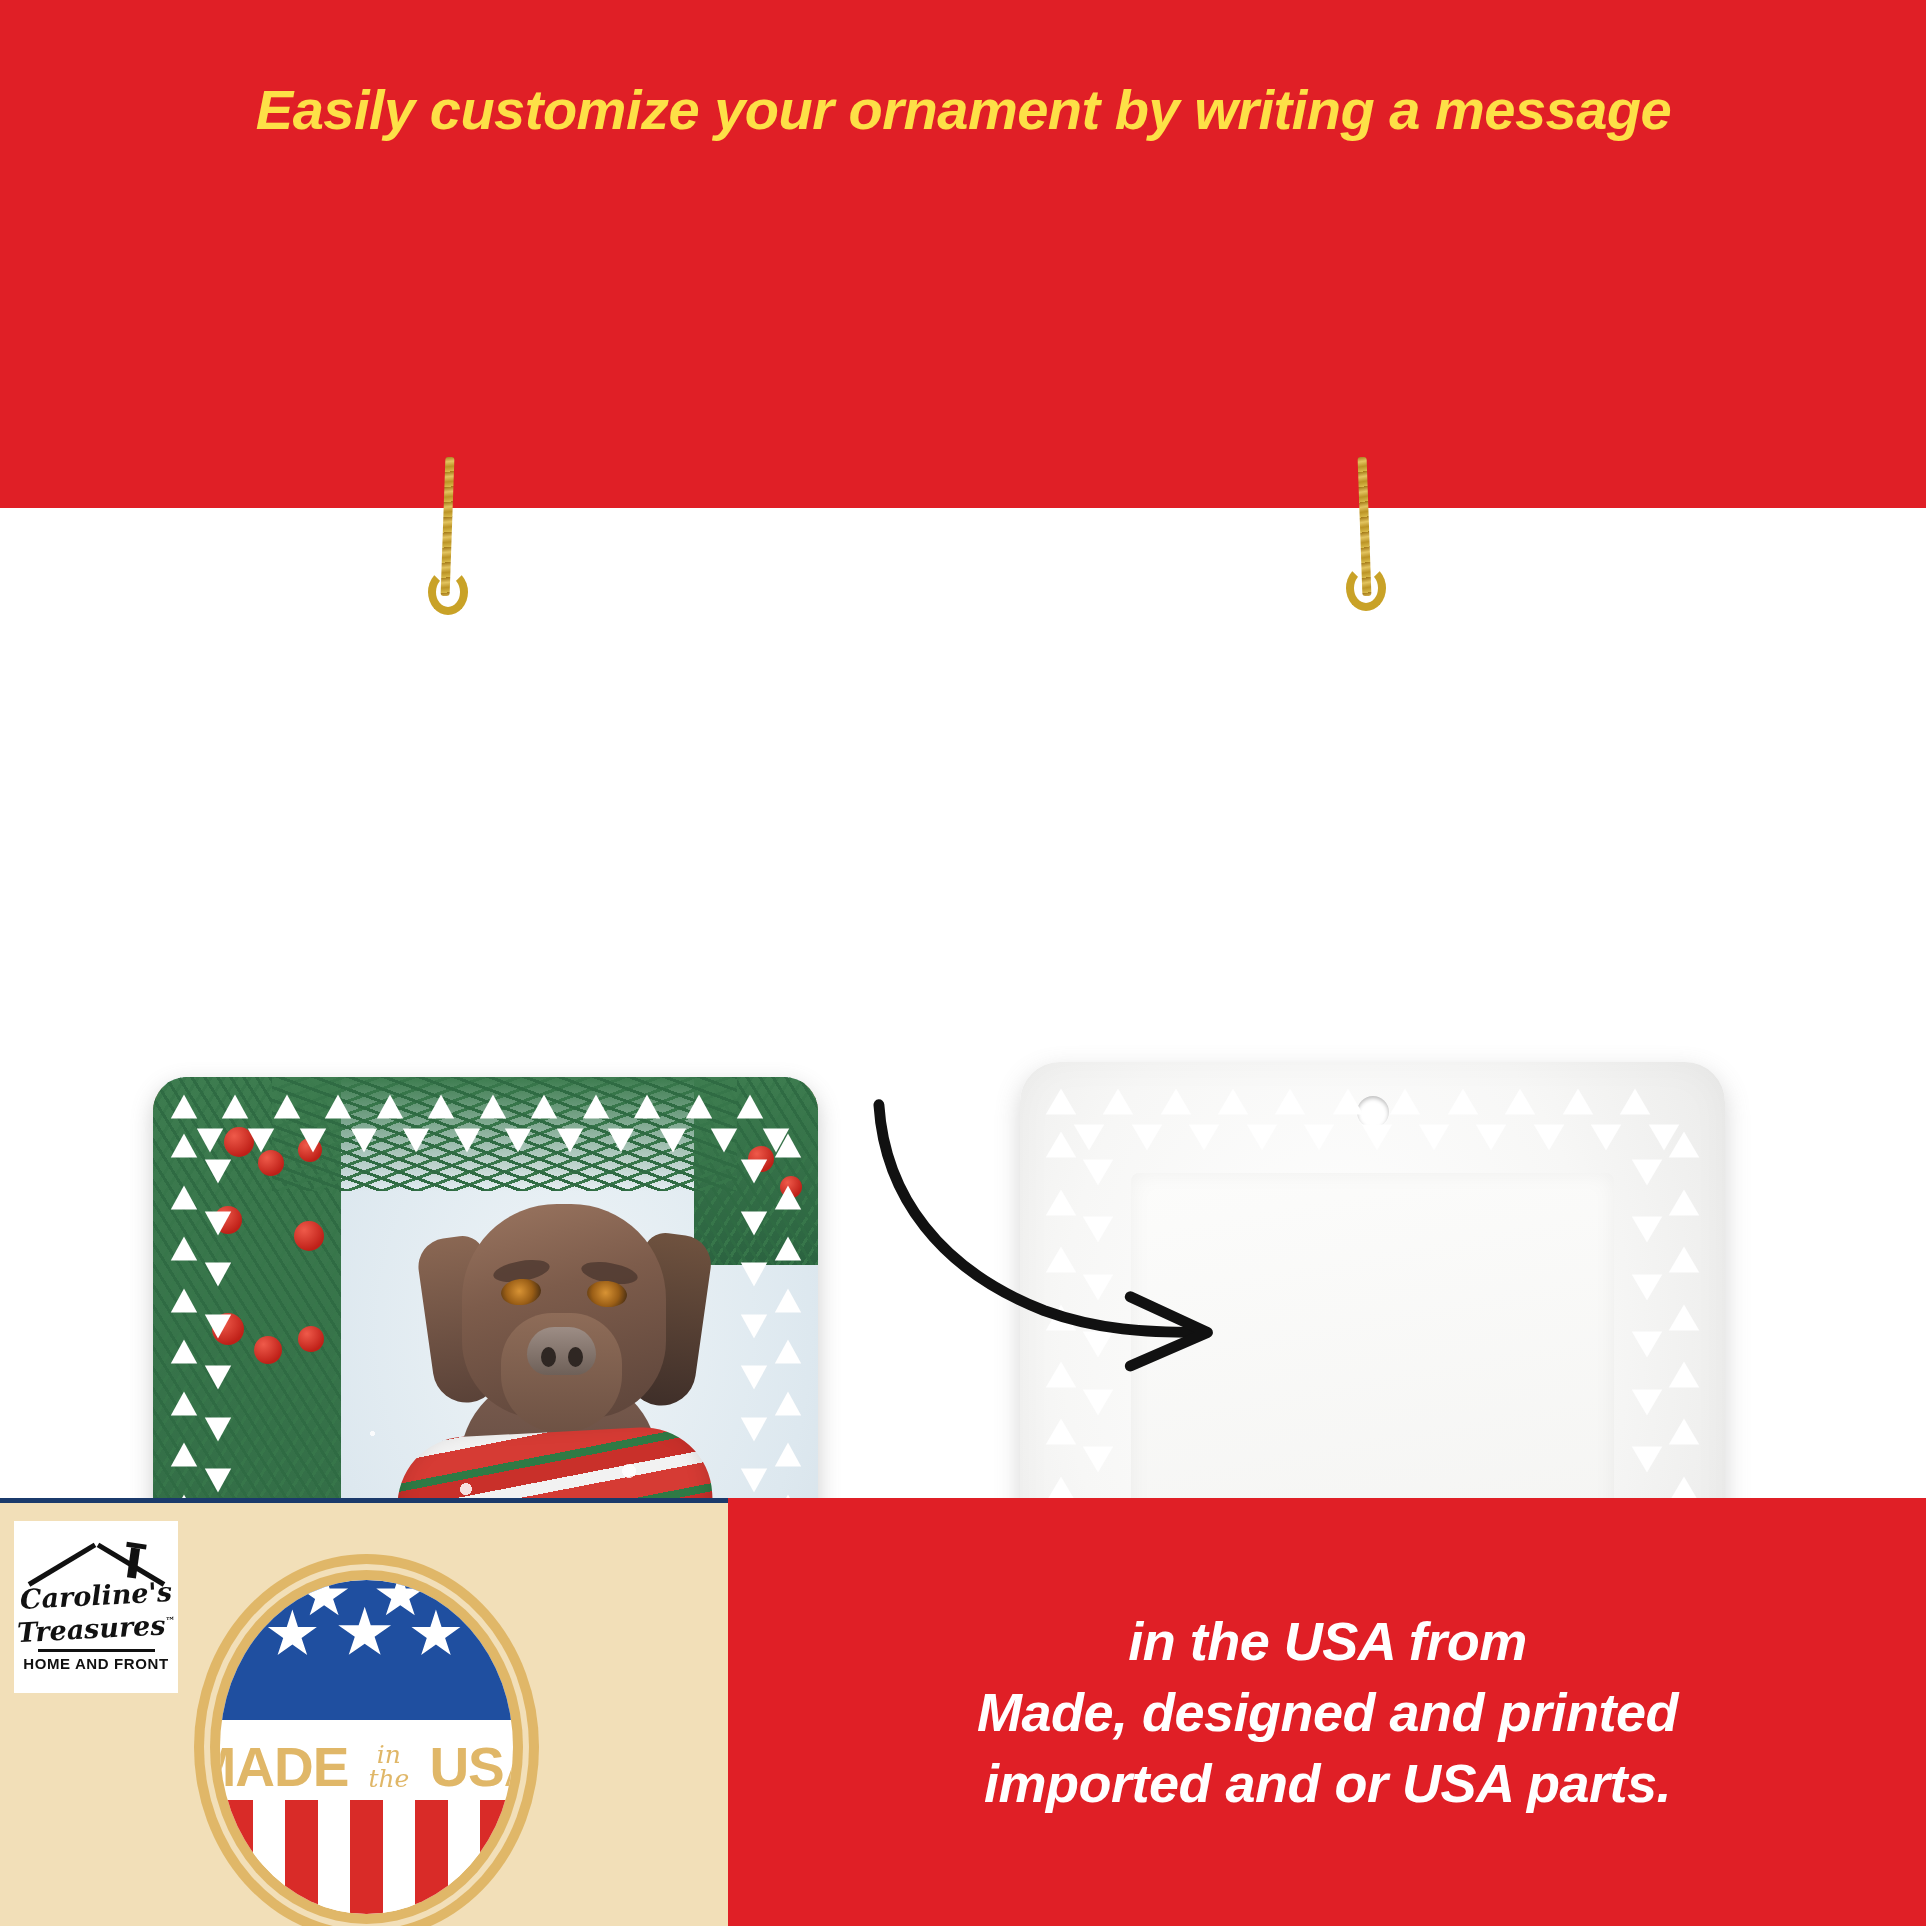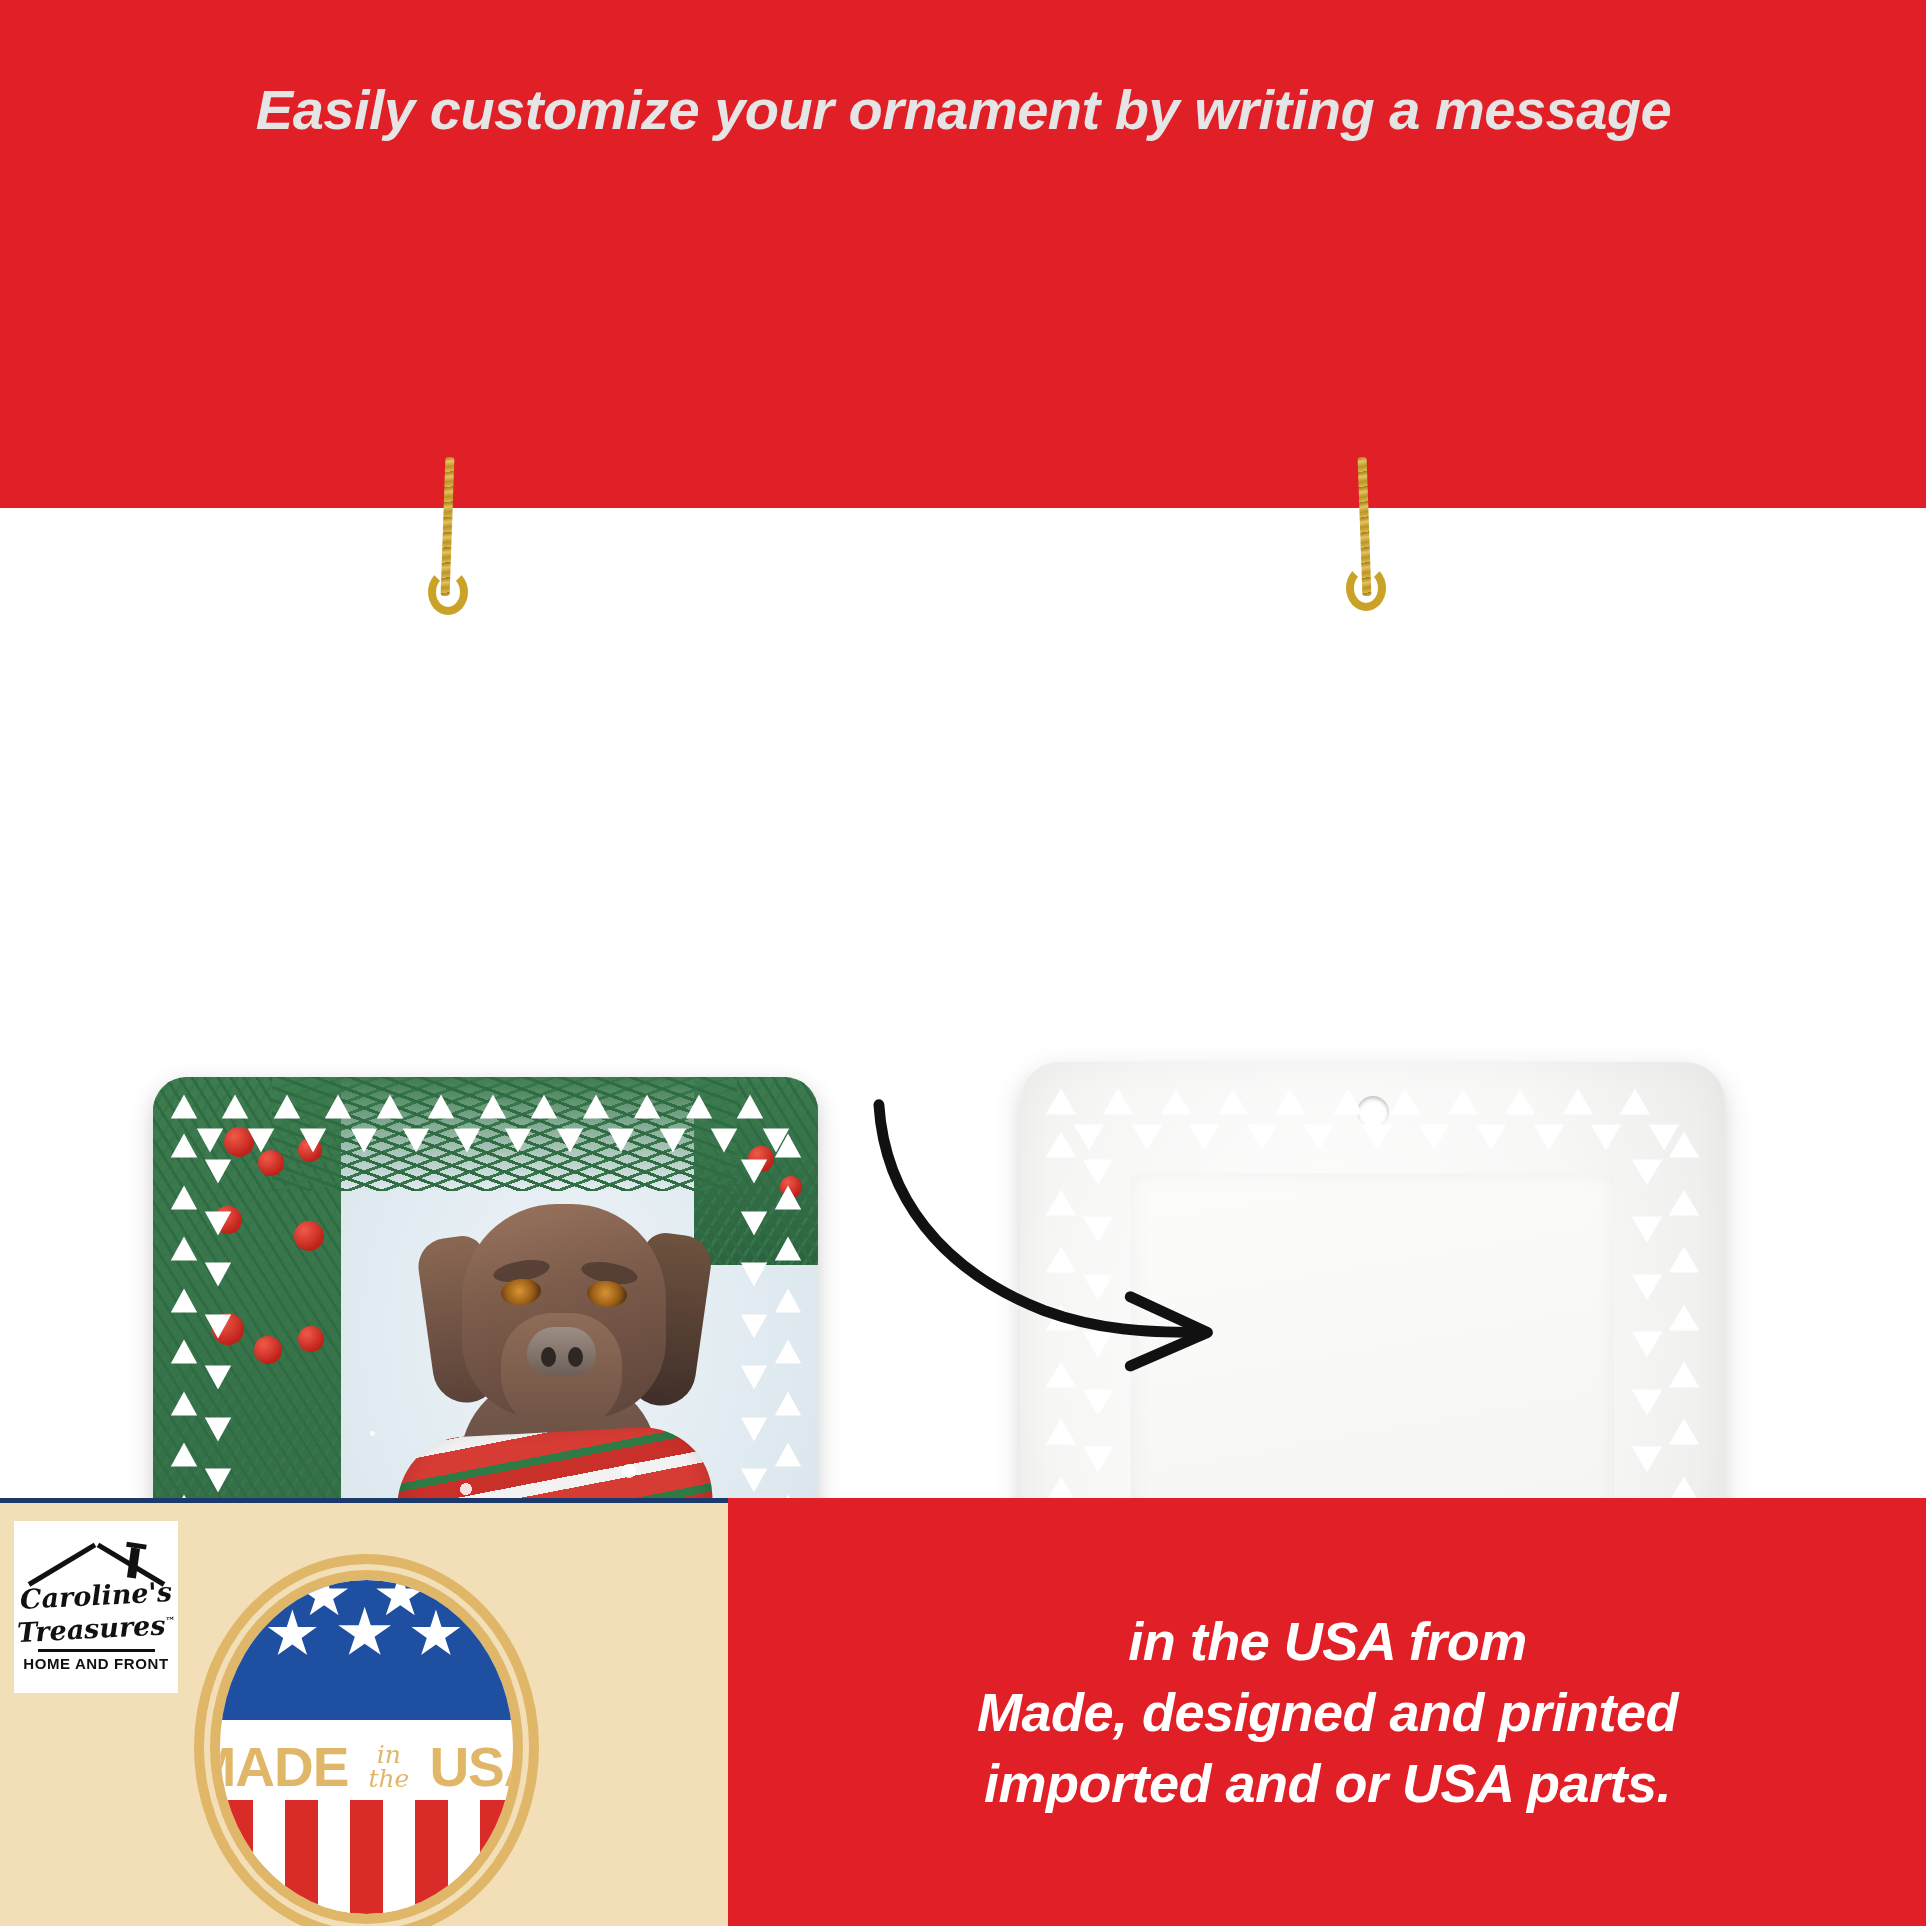--- a/index.html
+++ b/index.html
@@ -13,21 +13,21 @@
 
   
   .header {
     position:absolute; left:0; top:0; width:1927px; height:508px;
     background:#E01F26;
     display:flex; flex-direction:column;
     align-items:center; justify-content:flex-start;
     padding-top:77px;
   }
   .header-line {
-    color:#e5e5e5;
+    color:#fde047;
     font-style:italic;
     font-weight:bold;
     font-size:56px;
     line-height:66px;
     text-align:center;
     letter-spacing:-0.5px;
     width:1742px;
   }
   .header-gap { height:65px; }
 

